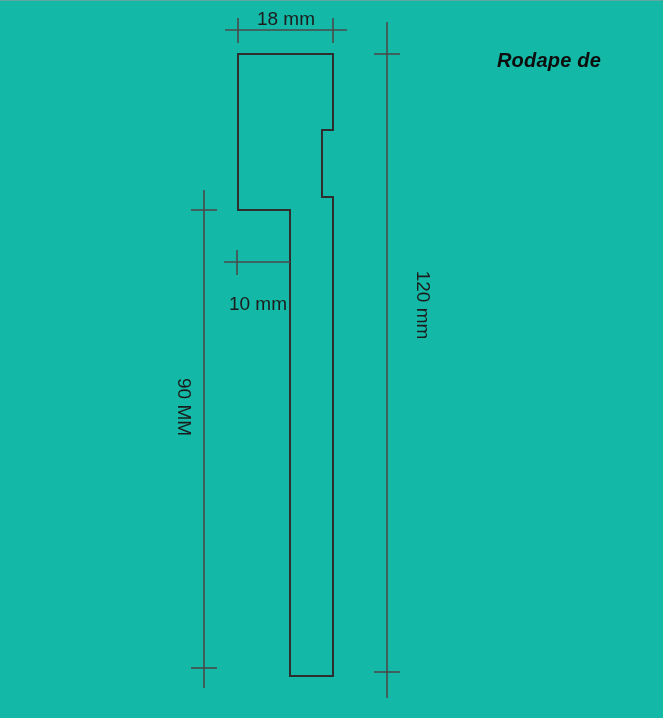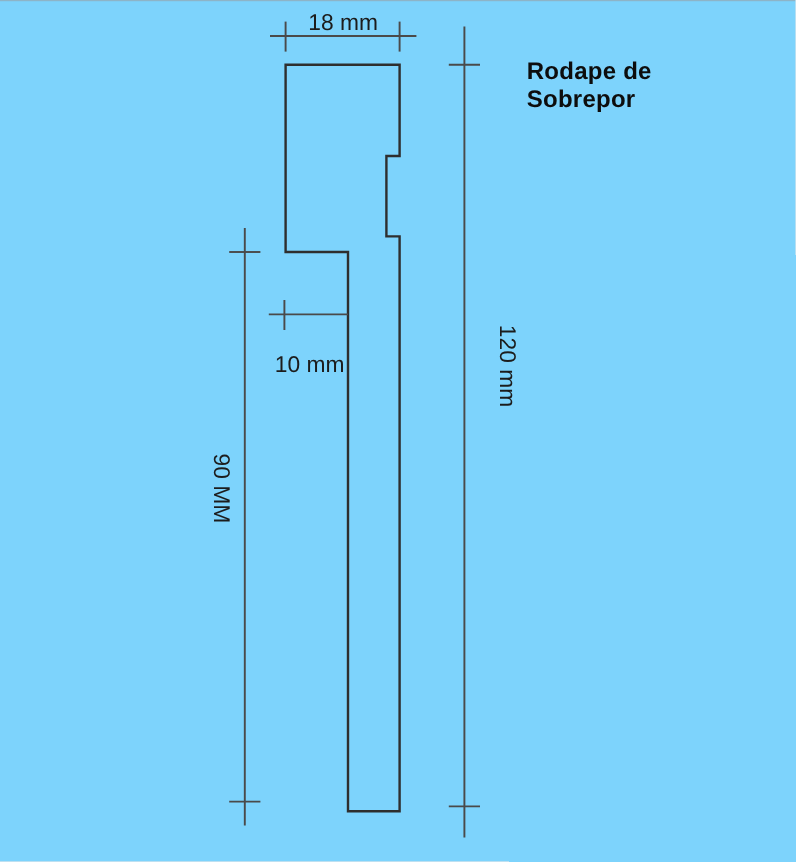--- a/index.html
+++ b/index.html
@@ -4,21 +4,21 @@
 <style>
   html, body {
     margin: 0;
     padding: 0;
     background: #e9e9e9;
   }
   .canvas {
     position: relative;
     width: 663px;
     height: 718px;
-    background: #7dd3fc;
+    background: #14b8a6;
     overflow: hidden;
     font-family: "Liberation Sans", sans-serif;
   }
   .top-border {
     position: absolute;
     top: 0; left: 0;
     width: 663px;
     height: 1px;
     background: #9a9a9a;
     opacity: .55;
@@ -30,26 +30,27 @@
   .dim-text {
     font-family: "Liberation Sans", sans-serif;
     font-size: 19px;
     fill: #1c1c1c;
   }
   .title-block {
     position: absolute;
     left: 439px;
     top: 49px;
     width: 220px;
-    text-align: left;
+    text-align: center;
     font-weight: bold;
     font-size: 20px;
     line-height: 23px;
     color: #0d0d0d;
     letter-spacing: 0.2px;
+    font-style: italic;
   }
 </style>
 </head>
 <body>
 
 <div class="canvas">
 
   <div class="top-border"></div>
 
   <svg class="drawing" width="663" height="718" viewBox="0 0 663 718">
@@ -80,16 +81,15 @@
     <g stroke="#4a4a4a" stroke-width="1.6">
       <line x1="387" y1="22" x2="387" y2="698"></line>
       <line x1="374" y1="54" x2="400" y2="54"></line>
       <line x1="374" y1="672" x2="400" y2="672"></line>
     </g>
     <text class="dim-text" text-anchor="middle" transform="translate(417,305) rotate(90)">120 mm</text>
   </svg>
 
   <div class="title-block">
     <div>Rodape de</div>
-    <div>Sobrepor</div>
   </div>
 
 </div>
 
 </body></html>

